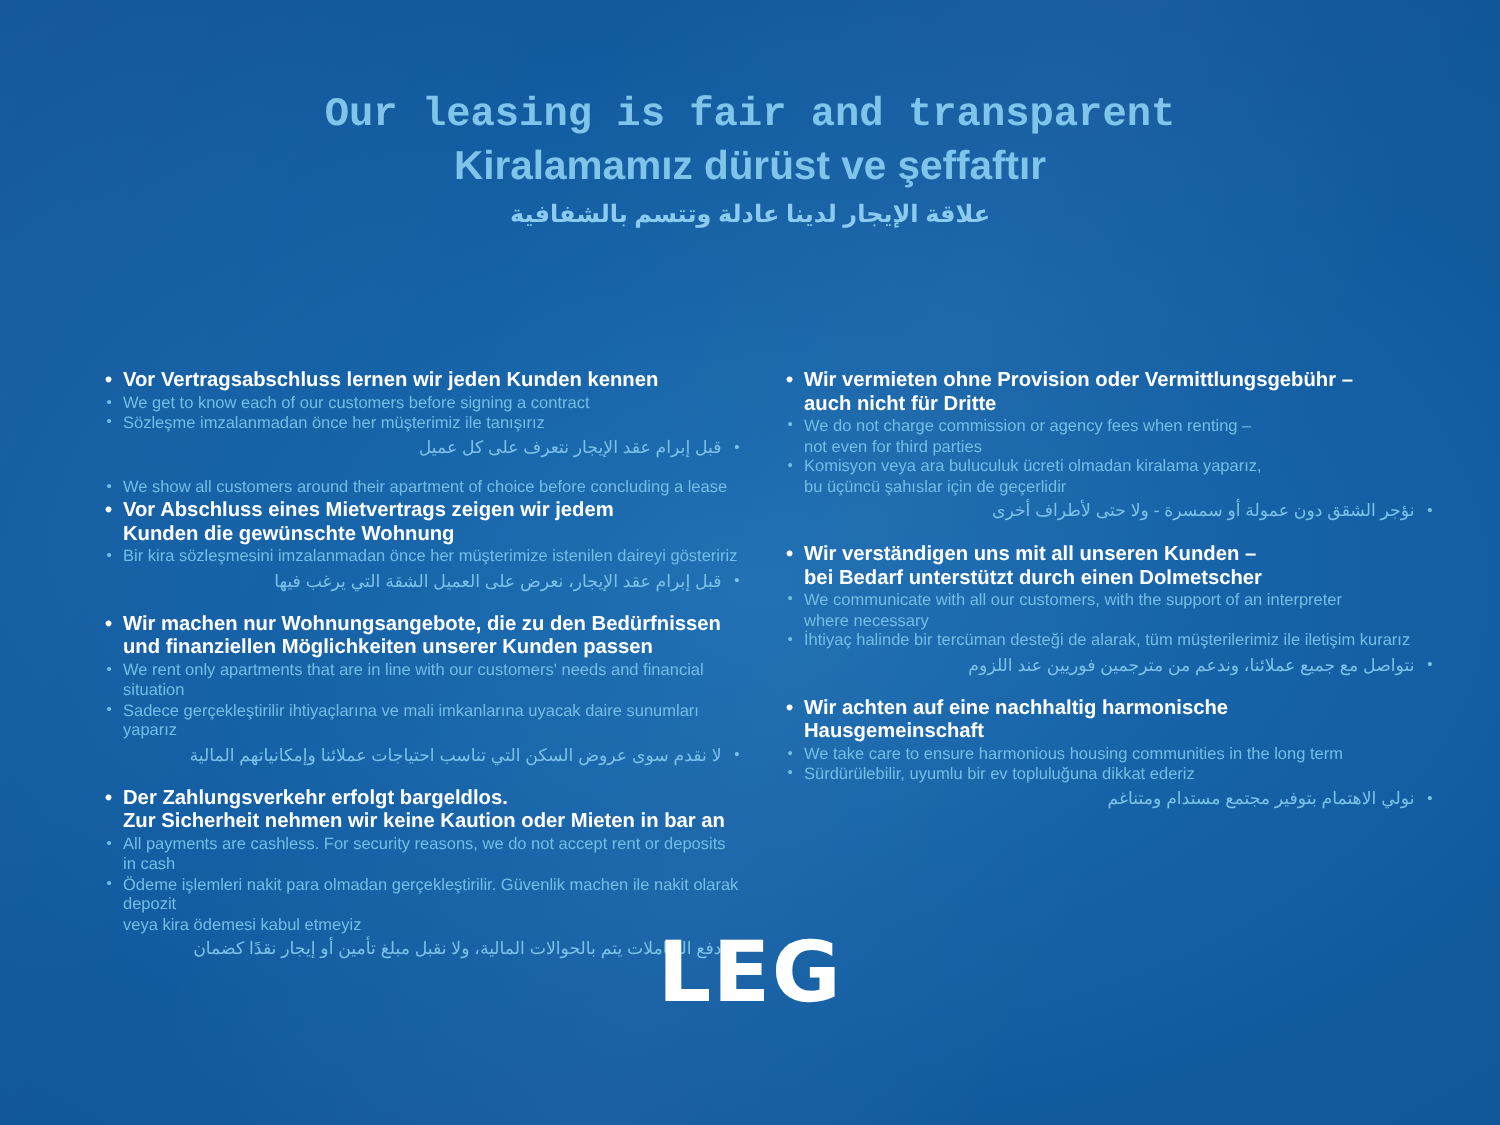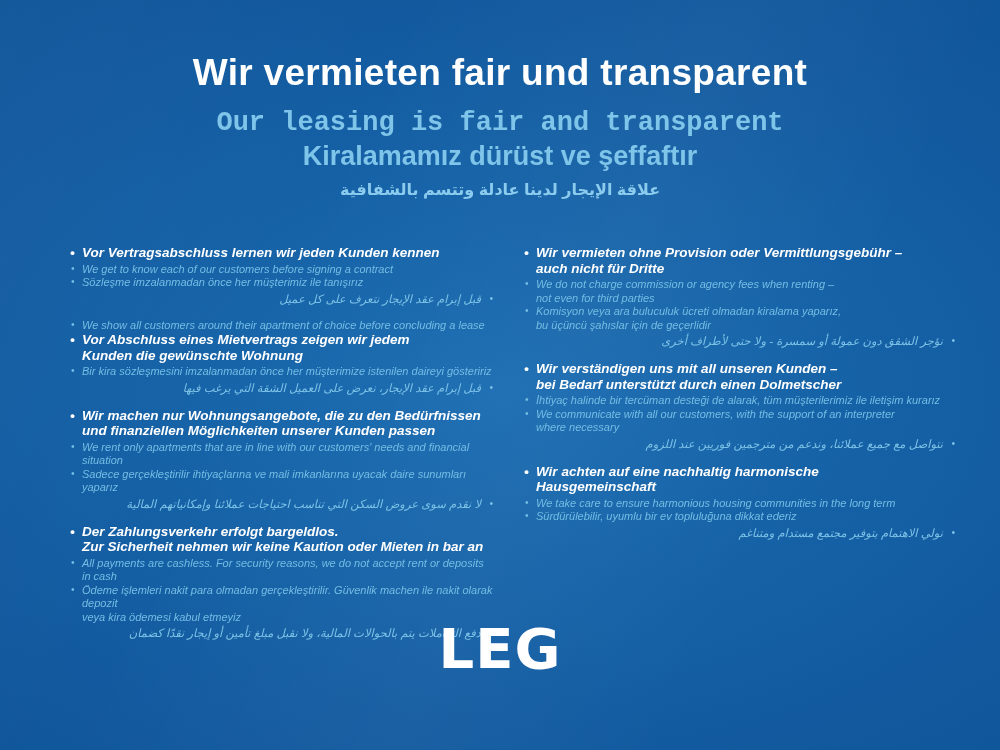--- a/index.html
+++ b/index.html
@@ -26,21 +26,21 @@
   .title-en{margin-top:11px;font-family:Liberation Mono, monospace;}
   .title-ar{
     color:#8bccee;font-size:16px;font-weight:bold;line-height:34px;
     direction:rtl;
   }
   
   .col{position:absolute;top:245px;}
   .col-left{left:70px;width:424px;}
   .col-right{left:524px;width:432px;}
   .item{margin-bottom:12px;}
-  .line{position:relative;white-space:pre-line;font-style:italic;}
+  .line{position:relative;white-space:pre-line;}
   .de{
     color:#ffffff;font-weight:bold;font-size:13.5px;line-height:15.5px;
     padding-left:12px;margin-bottom:2px;
   }
   .de::before{content:"\2022";position:absolute;left:0;top:0;}
   .sub{
     color:#74bde4;font-size:11px;line-height:13.5px;padding-left:12px;
   }
   .sub::before{content:"\2022";position:absolute;left:1px;top:-1px;font-size:10px;}
   .ar{
@@ -57,21 +57,20 @@
     font-family:"DejaVu Sans","Liberation Sans",sans-serif;
     letter-spacing:1px;
   }
 </style>
 </head>
 <body>
 
 <div class="poster">
 
   <header class="header">
-    <h1 class="title-de">Wir vermieten fair und transparent</h1>
     <div class="title-en">Our leasing is fair and transparent</div>
     <div class="title-tr">Kiralamamız dürüst ve şeffaftır</div>
     <div class="title-ar">علاقة الإيجار لدينا عادلة وتتسم بالشفافية</div>
   </header>
 
   <div class="col col-left">
     <div class="item">
       <div class="line de">Vor Vertragsabschluss lernen wir jeden Kunden kennen</div>
       <div class="line sub">We get to know each of our customers before signing a contract</div>
       <div class="line sub">Sözleşme imzalanmadan önce her müşterimiz ile tanışırız</div>
@@ -107,23 +106,23 @@
 auch nicht für Dritte</div>
       <div class="line sub">We do not charge commission or agency fees when renting –
 not even for third parties</div>
       <div class="line sub">Komisyon veya ara buluculuk ücreti olmadan kiralama yaparız,
 bu üçüncü şahıslar için de geçerlidir</div>
       <div class="line sub ar">نؤجر الشقق دون عمولة أو سمسرة - ولا حتى لأطراف أخرى</div>
     </div>
     <div class="item">
       <div class="line de">Wir verständigen uns mit all unseren Kunden –
 bei Bedarf unterstützt durch einen Dolmetscher</div>
-      <div class="line sub">İhtiyaç halinde bir tercüman desteği de alarak, tüm müşterilerimiz ile iletişim kurarız</div>
       <div class="line sub">We communicate with all our customers, with the support of an interpreter
 where necessary</div>
+      <div class="line sub">İhtiyaç halinde bir tercüman desteği de alarak, tüm müşterilerimiz ile iletişim kurarız</div>
       <div class="line sub ar">نتواصل مع جميع عملائنا، وندعم من مترجمين فوريين عند اللزوم</div>
     </div>
     <div class="item">
       <div class="line de">Wir achten auf eine nachhaltig harmonische
 Hausgemeinschaft</div>
       <div class="line sub">We take care to ensure harmonious housing communities in the long term</div>
       <div class="line sub">Sürdürülebilir, uyumlu bir ev topluluğuna dikkat ederiz</div>
       <div class="line sub ar">نولي الاهتمام بتوفير مجتمع مستدام ومتناغم</div>
     </div>
   </div>

